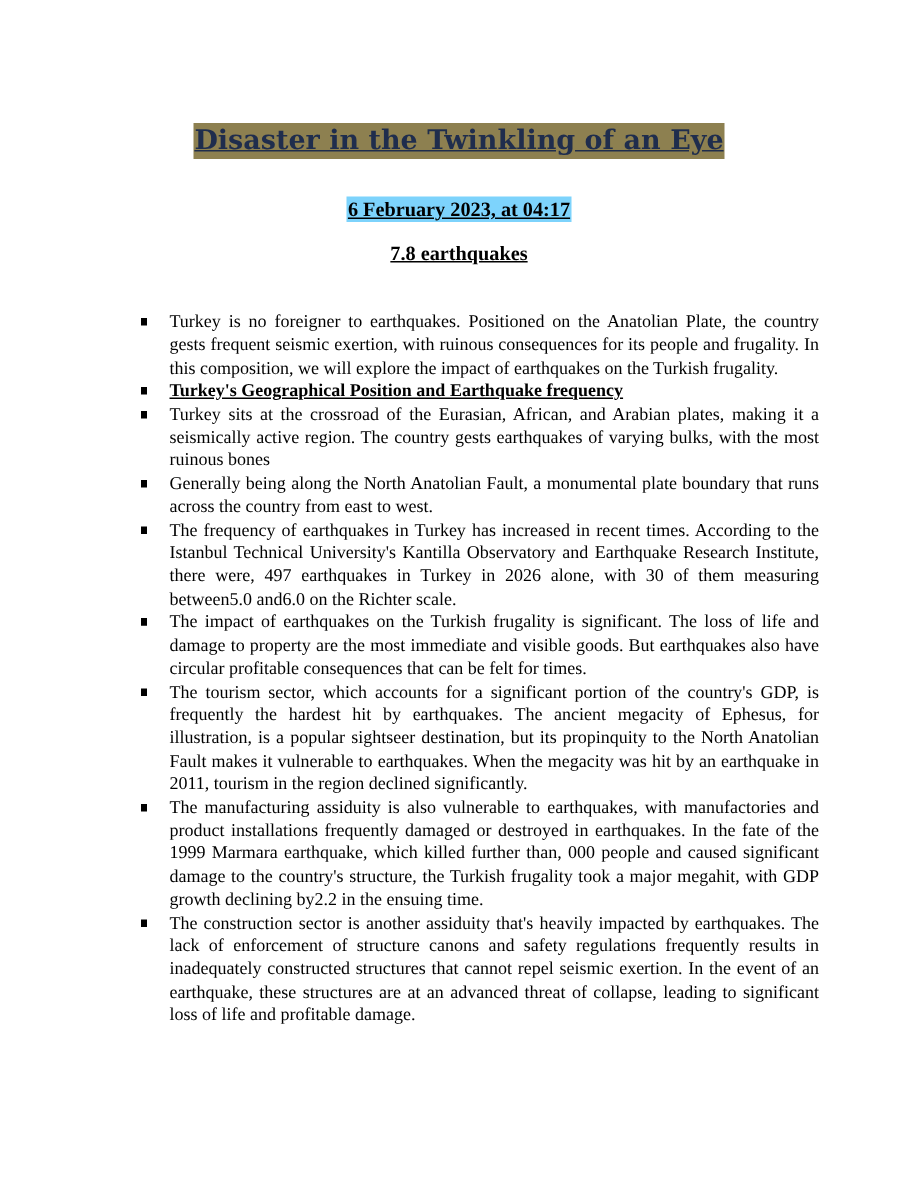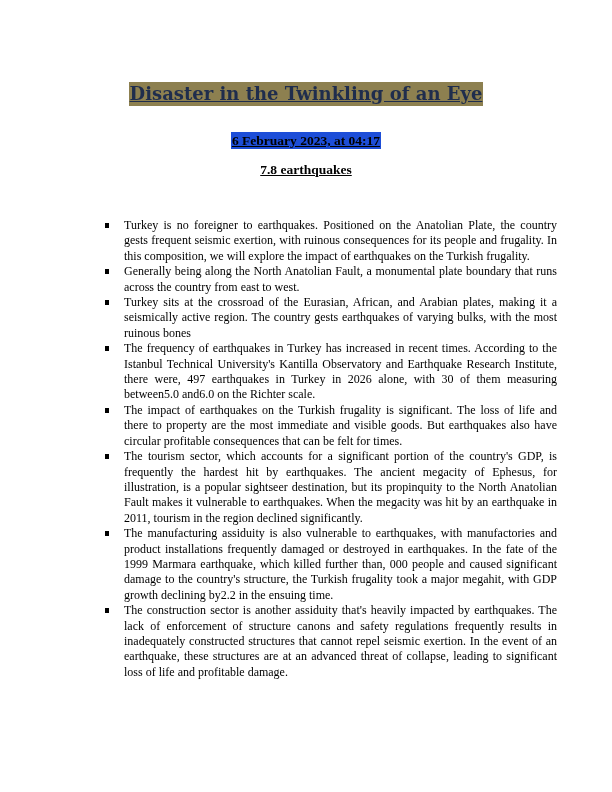--- a/index.html
+++ b/index.html
@@ -3,48 +3,48 @@
 <meta charset="utf-8">
 <style>
   html, body { margin: 0; padding: 0; background: #ffffff; }
   body { width: 612px; height: 792px; position: relative; overflow: hidden;
          font-family: "Liberation Serif", "DejaVu Serif", serif; color: #000; }
   .page { position: absolute; left: 0; top: 0; width: 612px; height: 792px; background: #fff; border-radius: 15px; }
   .title-wrap { position: absolute; top: 82px; left: 0; width: 612px; text-align: center; }
   .title { display: inline-block; background: #8d8050; color: #1f2d4d; font-family: "DejaVu Serif", serif;
            font-weight: bold; font-size: 18px; line-height: 24px; text-decoration: underline; padding: 0 1px; }
   .date-wrap { position: absolute; top: 131px; left: 0; width: 612px; text-align: center; }
-  .date { display: inline-block; background: #1d4ed8; color: #000; font-weight: bold; font-size: 13.5px;
+  .date { display: inline-block; background: #7dd3fc; color: #000; font-weight: bold; font-size: 13.5px;
           line-height: 17px; text-decoration: underline; padding: 0 1px; }
   .sub-wrap { position: absolute; top: 160px; left: 0; width: 612px; text-align: center; }
   .sub { display: inline-block; font-weight: bold; font-size: 13.5px; line-height: 17px; text-decoration: underline; }
-  ul.body-list { position: absolute; top: 202px; left: 108px; width: 433px; margin: 16px; padding: 0; list-style: none; }
+  ul.body-list { position: absolute; top: 202px; left: 108px; width: 433px; margin: 5px; padding: 0; list-style: none; }
   ul.body-list li { position: relative; font-size: 12px; line-height: 15.4px; text-align: justify; margin: 0; padding: 0; }
   ul.body-list li .bullet { position: absolute; left: -19px; top: 5px; width: 4px; height: 5px; background: #000; }
   ul.body-list li.heading { font-weight: bold; text-decoration: underline; text-align: left; }
 </style>
 </head>
 <body>
 
 <div class="page">
   <div class="title-wrap">
     <span class="title">Disaster in the Twinkling of an Eye</span>
   </div>
   <div class="date-wrap">
     <span class="date">6 February 2023, at 04:17</span>
   </div>
   <div class="sub-wrap">
     <span class="sub">7.8 earthquakes</span>
   </div>
 
   <ul class="body-list">
     <li><span class="bullet"></span><span>Turkey is no foreigner to earthquakes. Positioned on the Anatolian Plate, the country gests frequent seismic exertion, with ruinous consequences for its people and frugality. In this composition, we will explore the impact of earthquakes on the Turkish frugality.</span></li>
-    <li class="heading"><span class="bullet"></span></li>
+    <li class="heading"><span class="bullet"></span><span>Turkey's Geographical Position and Earthquake frequency</span></li>
+    <li><span class="bullet"></span><span>Turkey sits at the crossroad of the Eurasian, African, and Arabian plates, making it a seismically active region. The country gests earthquakes of varying bulks, with the most ruinous bones</span></li>
     <li><span class="bullet"></span><span>Generally being along the North Anatolian Fault, a monumental plate boundary that runs across the country from east to west.</span></li>
-    <li><span class="bullet"></span><span>Turkey sits at the crossroad of the Eurasian, African, and Arabian plates, making it a seismically active region. The country gests earthquakes of varying bulks, with the most ruinous bones</span></li>
     <li><span class="bullet"></span><span>The frequency of earthquakes in Turkey has increased in recent times. According to the Istanbul Technical University's Kantilla Observatory and Earthquake Research Institute, there were, 497 earthquakes in Turkey in 2026 alone, with 30 of them measuring between5.0 and6.0 on the Richter scale.</span></li>
     <li class="heading"><span class="bullet"></span></li>
-    <li><span class="bullet"></span><span>The impact of earthquakes on the Turkish frugality is significant. The loss of life and there to property are the most immediate and visible goods. But earthquakes also have circular profitable consequences that can be felt for times.</span></li>
+    <li><span class="bullet"></span><span>The impact of earthquakes on the Turkish frugality is significant. The loss of life and damage to property are the most immediate and visible goods. But earthquakes also have circular profitable consequences that can be felt for times.</span></li>
     <li><span class="bullet"></span><span>The tourism sector, which accounts for a significant portion of the country's GDP, is frequently the hardest hit by earthquakes. The ancient megacity of Ephesus, for illustration, is a popular sightseer destination, but its propinquity to the North Anatolian Fault makes it vulnerable to earthquakes. When the megacity was hit by an earthquake in 2011, tourism in the region declined significantly.</span></li>
     <li><span class="bullet"></span><span>The manufacturing assiduity is also vulnerable to earthquakes, with manufactories and product installations frequently damaged or destroyed in earthquakes. In the fate of the 1999 Marmara earthquake, which killed further than, 000 people and caused significant damage to the country's structure, the Turkish frugality took a major megahit, with GDP growth declining by2.2 in the ensuing time.</span></li>
     <li><span class="bullet"></span><span>The construction sector is another assiduity that's heavily impacted by earthquakes. The lack of enforcement of structure canons and safety regulations frequently results in inadequately constructed structures that cannot repel seismic exertion. In the event of an earthquake, these structures are at an advanced threat of collapse, leading to significant loss of life and profitable damage.</span></li>
   </ul>
 </div>
 
 </body></html>

